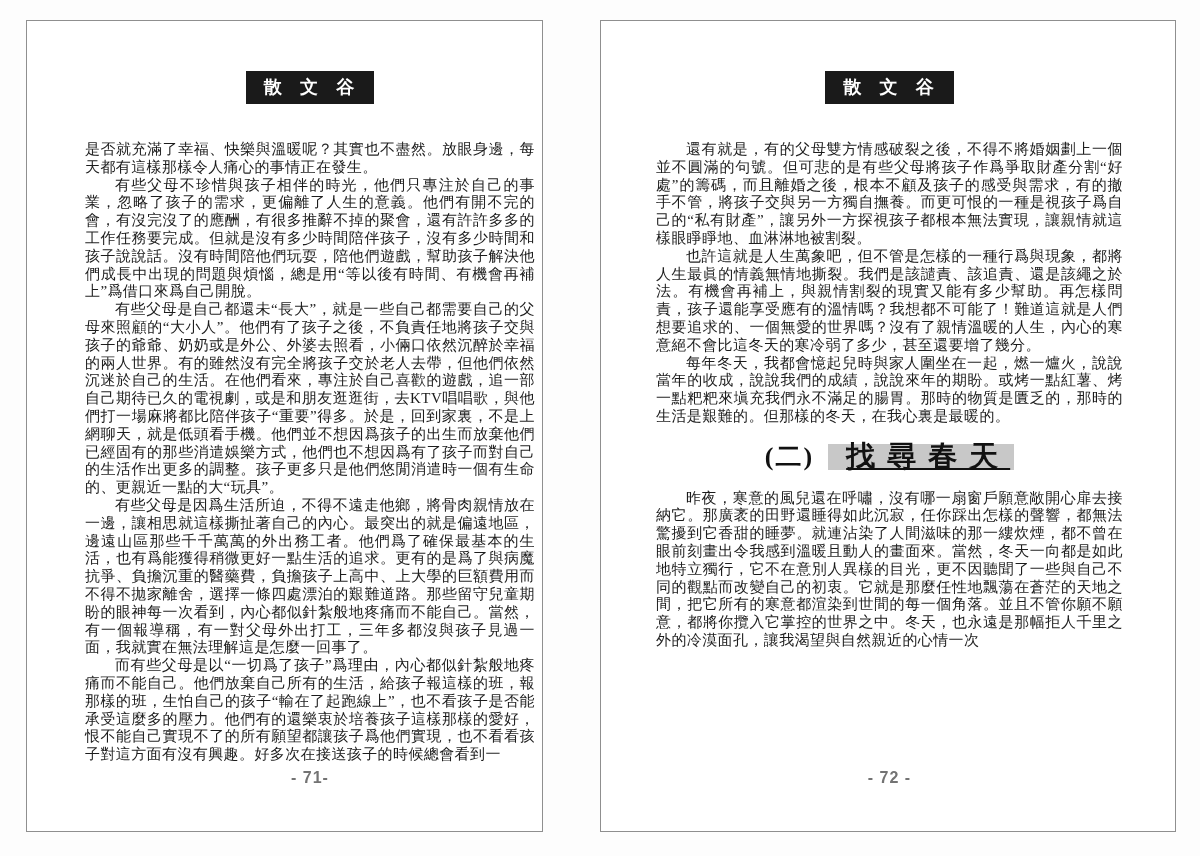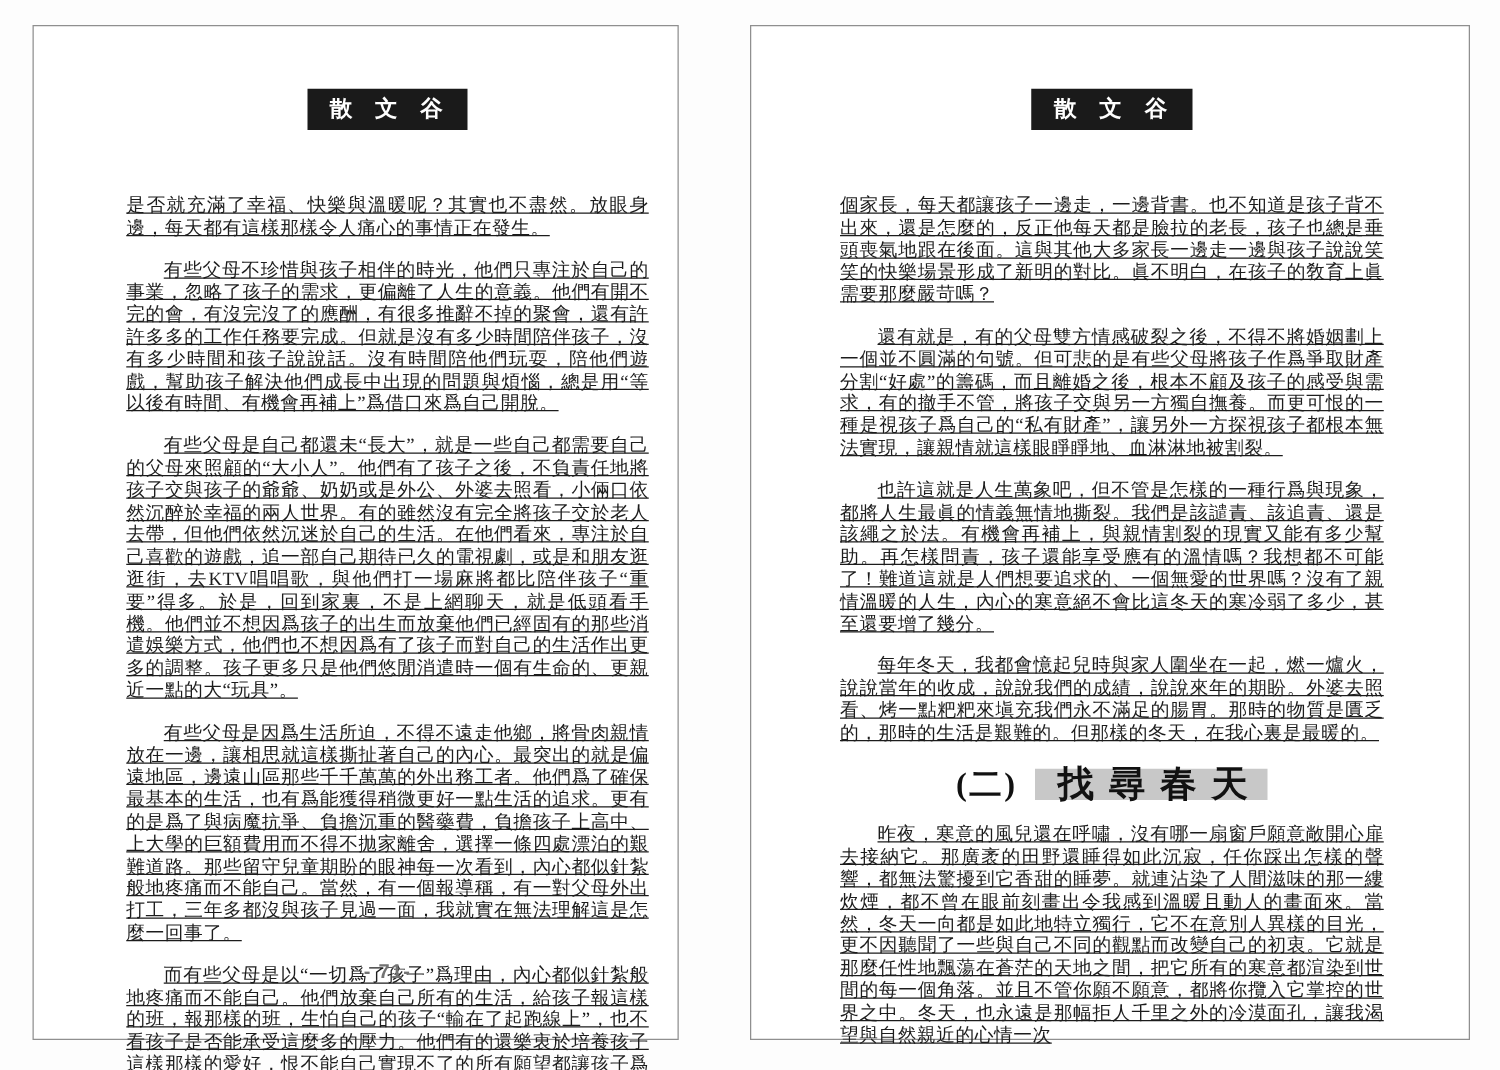--- a/index.html
+++ b/index.html
@@ -51,21 +51,21 @@
     left: 58px;
     width: 450px;
     font-size: 15px;
     line-height: 17.8px;
     letter-spacing: 0.4px;
     text-align: justify;
     color: #1c1c1c;
   }
   .page.right .body-col { left: 55px; width: 467px; }
 
-  .para { margin: 16px; text-decoration: underline; }
+  .para { margin: 0; }
   .para.indent { text-indent: 2em; }
 
   .section-heading {
     margin: 18px 0 20px 0;
     text-align: center;
     text-indent: 0;
     white-space: nowrap;
   }
   .section-no {
     font-weight: bold;
@@ -78,20 +78,21 @@
   .section-title {
     display: inline-block;
     background: #c8c8c8;
     color: #111111;
     font-weight: bold;
     font-size: 29px;
     letter-spacing: 12px;
     padding: 4px 4px 4px 18px;
     vertical-align: middle;
     font-family: "DejaVu Serif", "Liberation Serif", serif;
+    text-decoration: underline;
   }
 
   .page-number {
     position: absolute;
     top: 748px;
     left: 58px;
     width: 450px;
     text-align: center;
     font-family: "Liberation Sans", "DejaVu Sans", sans-serif;
     font-size: 16px;
@@ -118,22 +119,22 @@
         <p class="para indent">而有些父母是以“一切爲了孩子”爲理由，內心都似針紮般地疼痛而不能自己。他們放棄自己所有的生活，給孩子報這樣的班，報那樣的班，生怕自己的孩子“輸在了起跑線上”，也不看孩子是否能承受這麼多的壓力。他們有的還樂衷於培養孩子這樣那樣的愛好，恨不能自己實現不了的所有願望都讓孩子爲他們實現，也不看看孩子對這方面有沒有興趣。好多次在接送孩子的時候總會看到一</p>
       </div>
     <div class="page-number">- 71-</div>
   </div>
 
   <div class="page right">
     <div class="running-wrap">
       <span class="running-head">散 文 谷</span>
     </div>
     <div class="body-col">
-        <p class="para">個家長，每天都讓孩子一邊走，一邊背書。也不知道是孩子背不出來，還是怎麼的，反正他每天都是臉拉的老長，孩子也總是垂頭喪氣地跟在後面。這與其他大多家長一邊走一邊與孩子說說笑笑的快樂場景形成了新明的對比。眞不明白，在孩子的敎育上眞需要那麼嚴苛嗎？</p>
         <p class="para indent">還有就是，有的父母雙方情感破裂之後，不得不將婚姻劃上一個並不圓滿的句號。但可悲的是有些父母將孩子作爲爭取財產分割“好處”的籌碼，而且離婚之後，根本不顧及孩子的感受與需求，有的撤手不管，將孩子交與另一方獨自撫養。而更可恨的一種是視孩子爲自己的“私有財產”，讓另外一方探視孩子都根本無法實現，讓親情就這樣眼睜睜地、血淋淋地被割裂。</p>
         <p class="para indent">也許這就是人生萬象吧，但不管是怎樣的一種行爲與現象，都將人生最眞的情義無情地撕裂。我們是該譴責、該追責、還是該繩之於法。有機會再補上，與親情割裂的現實又能有多少幫助。再怎樣問責，孩子還能享受應有的溫情嗎？我想都不可能了！難道這就是人們想要追求的、一個無愛的世界嗎？沒有了親情溫暖的人生，內心的寒意絕不會比這冬天的寒冷弱了多少，甚至還要增了幾分。</p>
-        <p class="para indent">每年冬天，我都會憶起兒時與家人圍坐在一起，燃一爐火，說說當年的收成，說說我們的成績，說說來年的期盼。外婆去照看、烤一點粑粑來塡充我們永不滿足的腸胃。那時的物質是匱乏的，那時的生活是艱難的。但那樣的冬天，在我心裏是最暖的。</p>
+        <p class="para indent">每年冬天，我都會憶起兒時與家人圍坐在一起，燃一爐火，說說當年的收成，說說我們的成績，說說來年的期盼。或烤一點紅薯、烤一點粑粑來塡充我們永不滿足的腸胃。那時的物質是匱乏的，那時的生活是艱難的。但那樣的冬天，在我心裏是最暖的。</p>
         <div class="section-heading"><span class="section-no">(二)</span><span class="section-title">找尋春天</span></div>
         <p class="para indent">昨夜，寒意的風兒還在呼嘯，沒有哪一扇窗戶願意敞開心扉去接納它。那廣袤的田野還睡得如此沉寂，任你踩出怎樣的聲響，都無法驚擾到它香甜的睡夢。就連沾染了人間滋味的那一縷炊煙，都不曾在眼前刻畫出令我感到溫暖且動人的畫面來。當然，冬天一向都是如此地特立獨行，它不在意別人異樣的目光，更不因聽聞了一些與自己不同的觀點而改變自己的初衷。它就是那麼任性地飄蕩在蒼茫的天地之間，把它所有的寒意都渲染到世間的每一個角落。並且不管你願不願意，都將你攬入它掌控的世界之中。冬天，也永遠是那幅拒人千里之外的冷漠面孔，讓我渴望與自然親近的心情一次</p>
       </div>
+    <div class="page-number">- 72 -</div>
   </div>
 
 </div>
 
 </body></html>

